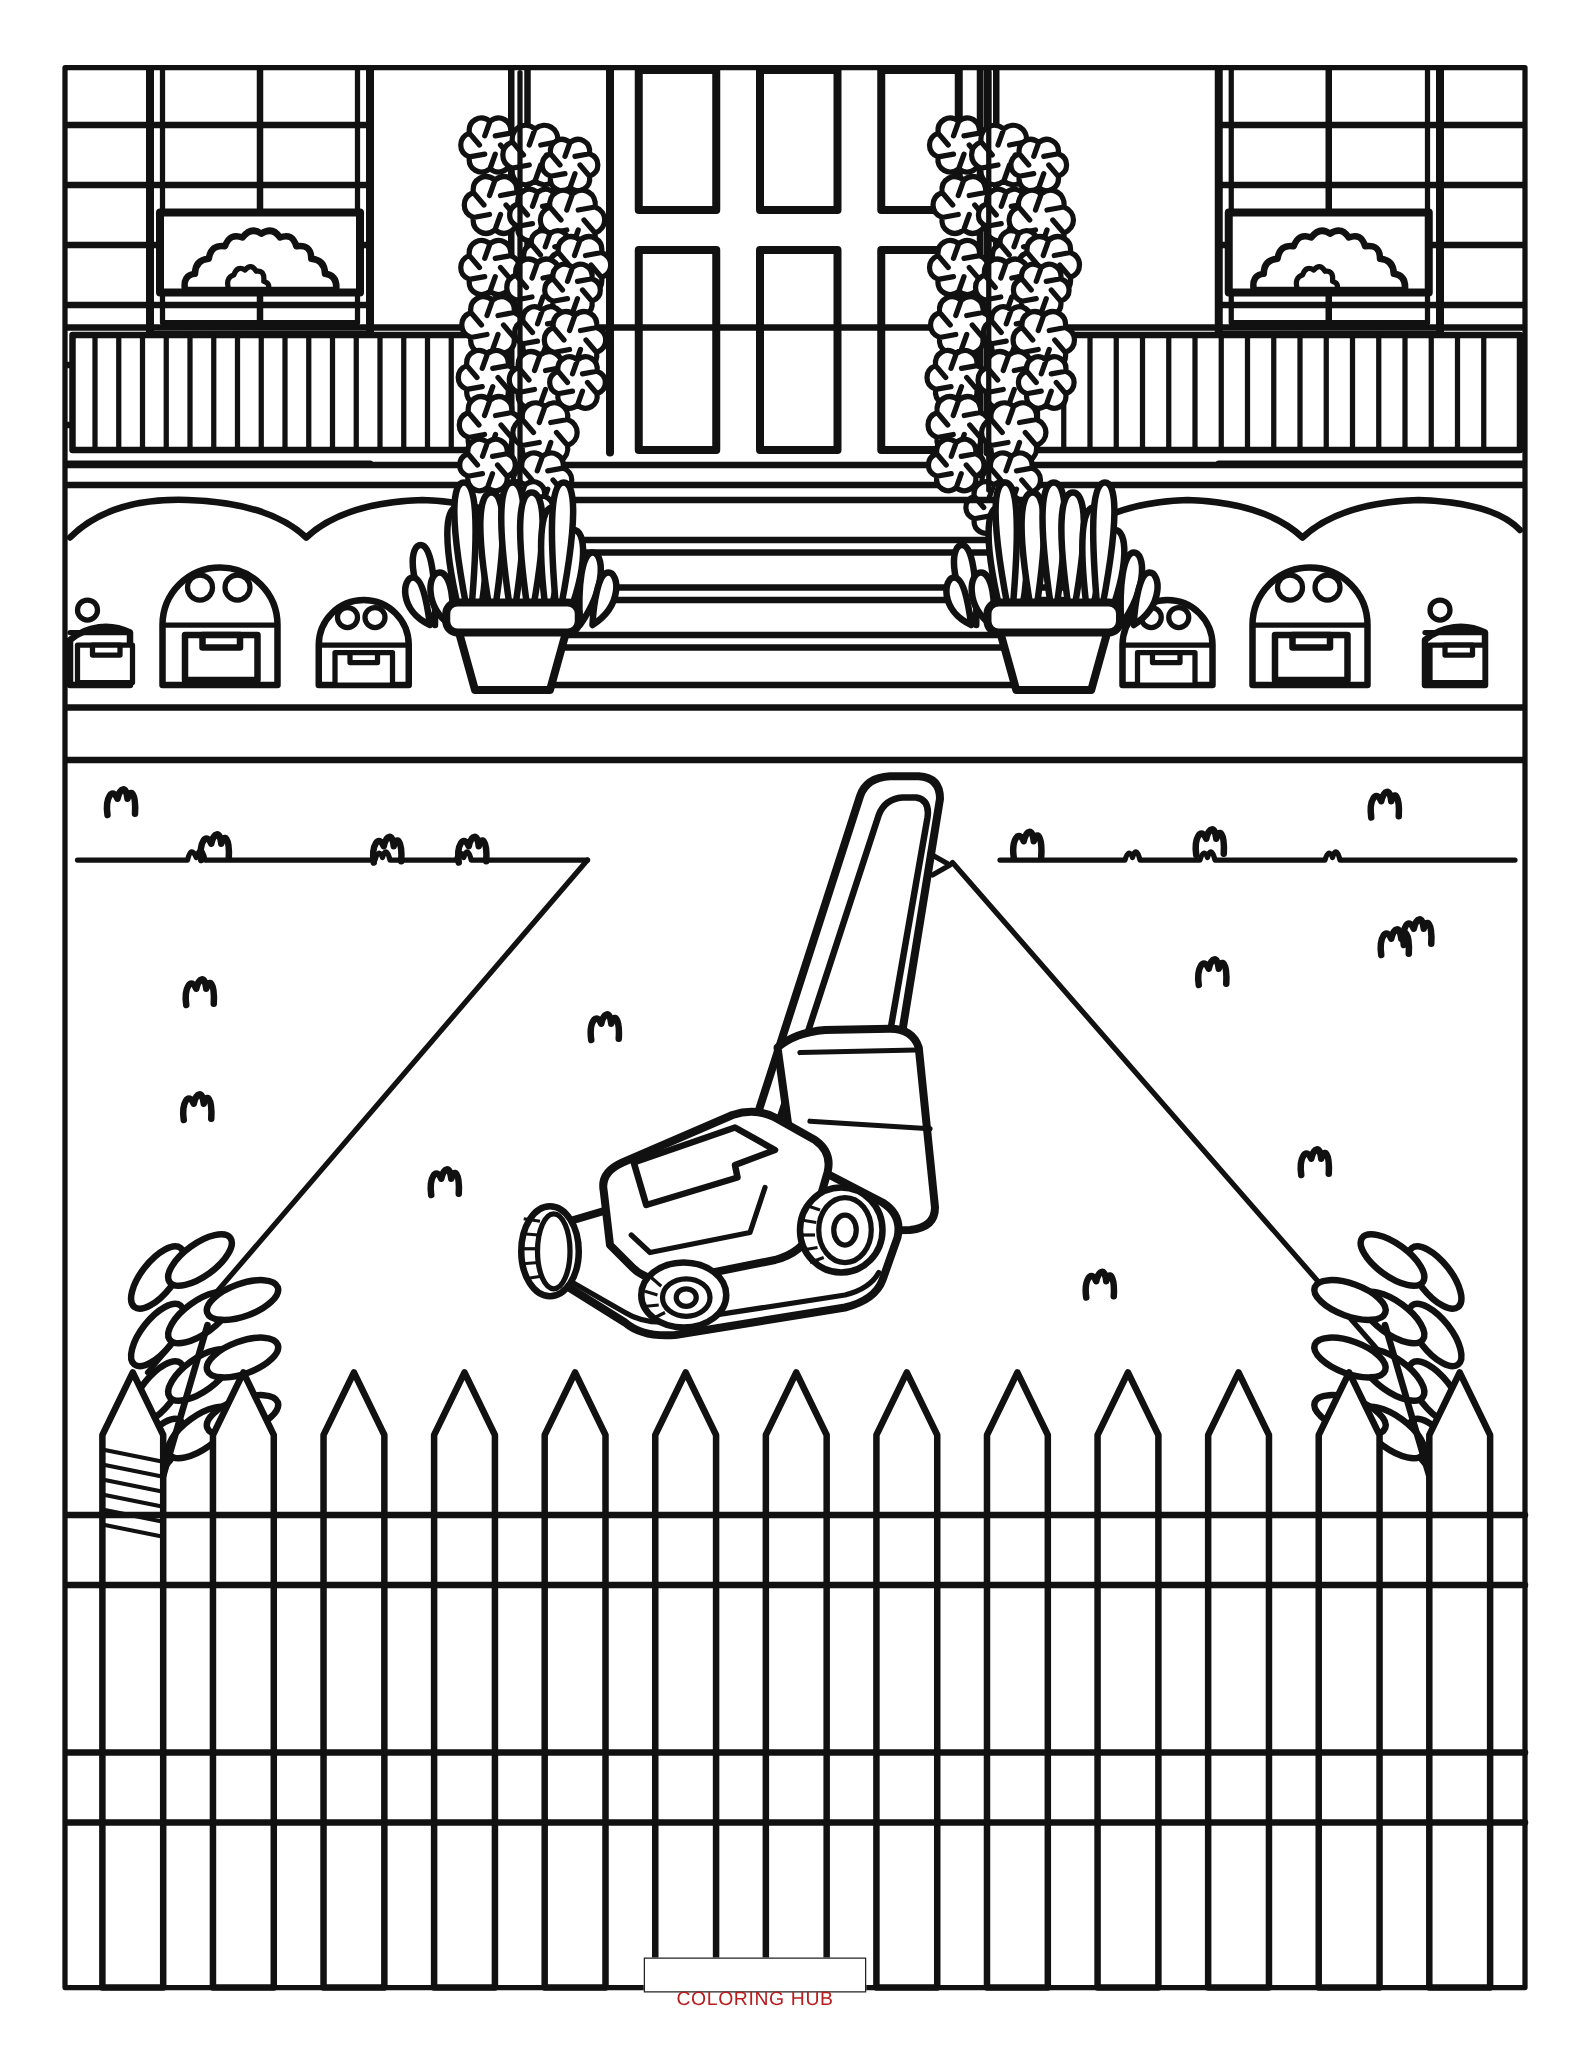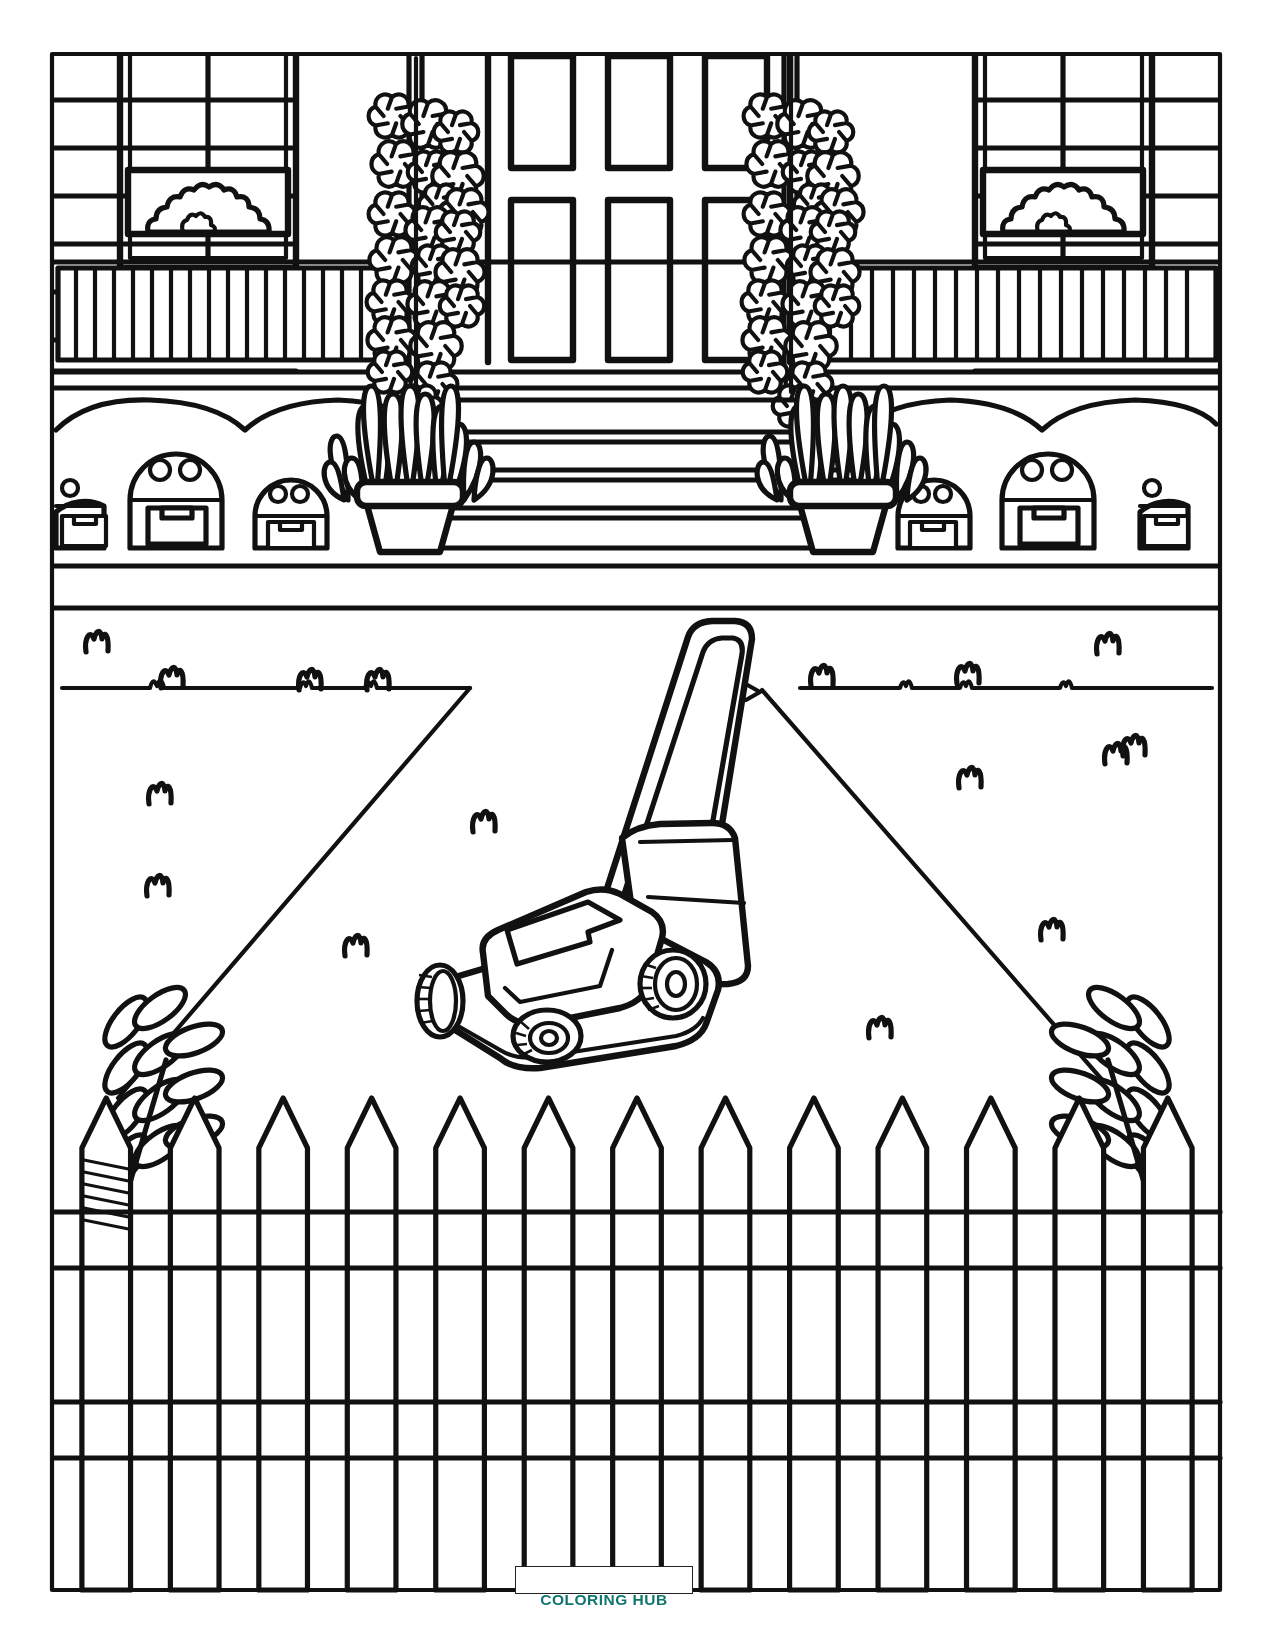--- a/index.html
+++ b/index.html
@@ -25,24 +25,24 @@
     left:515px;top:1566px;
     width:178px;height:28px;
     border:1.6px solid #222;
     background:#fff;
     display:flex;align-items:center;justify-content:center;
     box-sizing:border-box;
     z-index:50;
   }
   #logo span{
     font-family:"Liberation Sans", sans-serif;
-    font-weight:bold;
+    font-weight:normal;
     font-size:15.5px;
     letter-spacing:0.5px;
-    color:#0f766e;
+    color:#b91c1c;
     white-space:nowrap;
     margin-top:40px;
   }
 </style>
 </head>
 <body>
 
 <div id="page">
 
 <svg id="art" viewBox="0 0 1275 1650" xmlns="http://www.w3.org/2000/svg">

